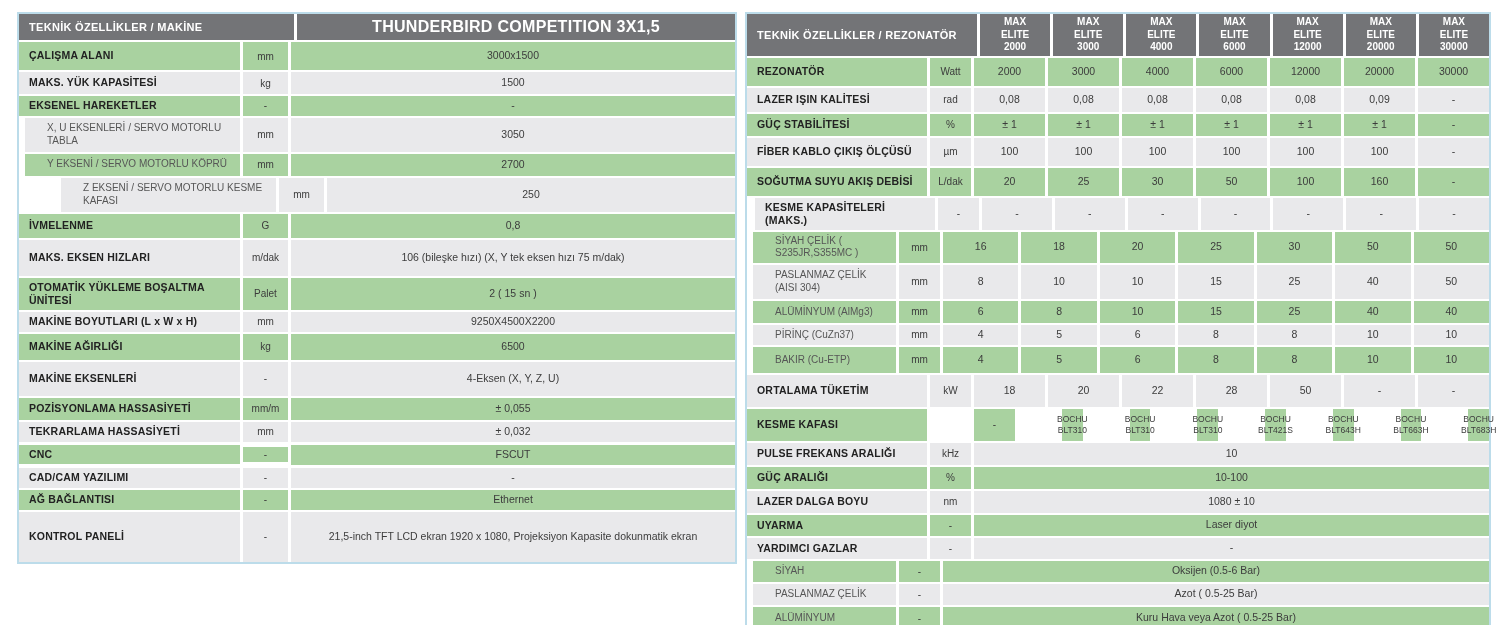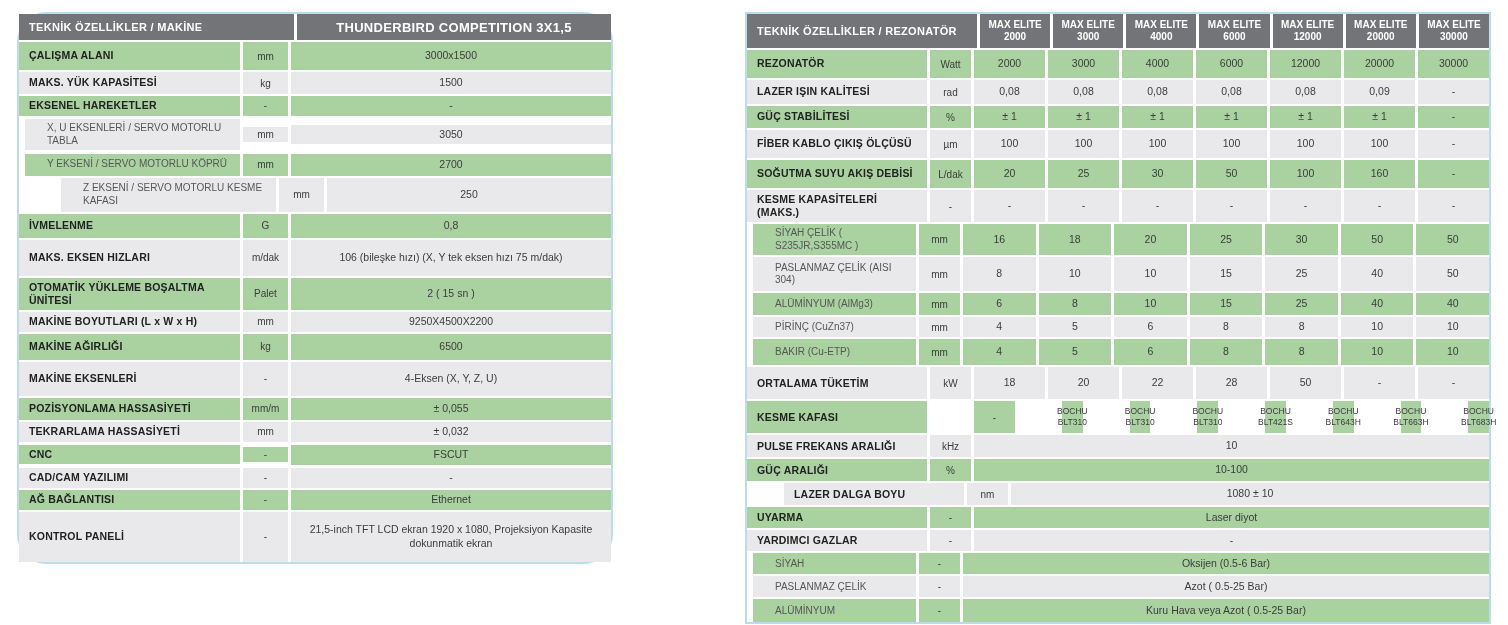--- a/index.html
+++ b/index.html
@@ -9,21 +9,21 @@
     width: 1508px; height: 625px;
     position: relative; overflow: hidden;
   }
   .page { position: relative; width: 1508px; height: 625px; }
 
   .spec-table {
     position: absolute; top: 12px;
     border: 2px solid #bcdcea;
     background: #ffffff;
   }
-  .t-left  { left: 17px;  width: 596px; border-radius: 30px; }
+  .t-left  { left: 17px;  width: 720px; }
   .t-right { left: 745px; width: 746px; }
 
   .row { display: flex; align-items: stretch; border-bottom: 2px solid #ffffff; }
   .row:last-child { border-bottom: none; }
   .cell { display: flex; align-items: center; min-width: 0; }
 
   
   .grn .cell { background: #a9d2a0; }
   .alt .cell { background: #e9e9eb; }
   .header .cell { background: #737477; color: #ffffff; }
@@ -32,42 +32,42 @@
   .t-left  .header { min-height: 28px; }
   .t-right .header { min-height: 36px; }
   .h-title {
     font-weight: bold; font-size: 11px; letter-spacing: .3px;
     padding: 4px 6px 4px 10px; border-right: 3px solid #ffffff;
   }
   .t-left  .h-title { width: 278px; }
   .t-right .h-title { width: 233px; }
   .h-product {
     flex: 1; justify-content: center; text-align: center;
-    font-weight: bold; font-size: 13px; letter-spacing: .3px; padding: 2px 4px;
+    font-weight: bold; font-size: 16px; letter-spacing: .3px; padding: 2px 4px;
   }
   .h-model {
     flex: 1 1 0; flex-direction: column; justify-content: center;
     font-weight: bold; font-size: 10px; line-height: 1.25; text-align: center;
-    border-right: 3px solid #ffffff; padding: 2px 2px;
+    border-right: 3px solid #ffffff; padding: 2px 12px;
   }
   .header .h-model:last-child { border-right: none; }
 
   
   .label {
     font-weight: bold; font-size: 10.5px; line-height: 1.25; letter-spacing: .2px;
     color: #222222; padding: 3px 6px 3px 10px; border-right: 3px solid #ffffff;
   }
   .t-left  .label { width: 224px; }
   .t-right .label { width: 183px; }
   .sub .label {
     margin-left: 6px; padding-left: 22px;
     font-weight: normal; font-size: 10px; letter-spacing: 0; color: #565656;
   }
   .t-left  .sub .label { width: 218px; }
-  .t-right .sub .label { width: 166px; }
+  .t-right .sub .label { width: 146px; }
   .unit {
     justify-content: center; text-align: center;
     font-size: 10px; color: #3c3c3c; border-right: 3px solid #ffffff; padding: 2px 1px;
   }
   .t-left  .unit { width: 48px; }
   .t-right .unit { width: 44px; }
   .value {
     flex: 1 1 0; justify-content: center; text-align: center;
     font-size: 10.5px; color: #3c3c3c; padding: 3px 6px; line-height: 1.3;
   }
@@ -93,21 +93,21 @@
       <div class="row alt" style="min-height: 24px;">
         <div class="cell label">MAKS. YÜK KAPASİTESİ</div>
         <div class="cell unit">kg</div>
         <div class="cell value">1500</div>
       </div>
       <div class="row grn" style="min-height: 20px;">
         <div class="cell label">EKSENEL HAREKETLER</div>
         <div class="cell unit">-</div>
         <div class="cell value">-</div>
       </div>
-      <div class="row alt sub" style="min-height: 36px; align-items: center;">
+      <div class="row alt sub" style="min-height: 36px;">
         <div class="cell label">X, U EKSENLERİ / SERVO MOTORLU TABLA</div>
         <div class="cell unit">mm</div>
         <div class="cell value">3050</div>
       </div>
       <div class="row grn sub" style="min-height: 24px;">
         <div class="cell label">Y EKSENİ / SERVO MOTORLU KÖPRÜ</div>
         <div class="cell unit">mm</div>
         <div class="cell value">2700</div>
       </div>
       <div class="row alt sub" style="min-height: 36px; margin-left: 36px;">
@@ -257,21 +257,21 @@
         <div class="cell label">SOĞUTMA SUYU AKIŞ DEBİSİ</div>
         <div class="cell unit">L/dak</div>
         <div class="cell value col">20</div>
         <div class="cell value col">25</div>
         <div class="cell value col">30</div>
         <div class="cell value col">50</div>
         <div class="cell value col">100</div>
         <div class="cell value col">160</div>
         <div class="cell value col">-</div>
       </div>
-      <div class="row alt" style="min-height: 30px;">
+      <div class="row alt" style="min-height: 30px; padding-left: 8px;">
         <div class="cell label">KESME KAPASİTELERİ (MAKS.)</div>
         <div class="cell unit">-</div>
         <div class="cell value col">-</div>
         <div class="cell value col">-</div>
         <div class="cell value col">-</div>
         <div class="cell value col">-</div>
         <div class="cell value col">-</div>
         <div class="cell value col">-</div>
         <div class="cell value col">-</div>
       </div>
@@ -362,21 +362,21 @@
       <div class="row alt" style="min-height: 24px;">
         <div class="cell label">PULSE FREKANS ARALIĞI</div>
         <div class="cell unit">kHz</div>
         <div class="cell value">10</div>
       </div>
       <div class="row grn" style="min-height: 24px;">
         <div class="cell label">GÜÇ ARALIĞI</div>
         <div class="cell unit">%</div>
         <div class="cell value">10-100</div>
       </div>
-      <div class="row alt" style="min-height: 24px; padding-left: 37px;">
+      <div class="row alt" style="min-height: 24px;">
         <div class="cell label">LAZER DALGA BOYU</div>
         <div class="cell unit">nm</div>
         <div class="cell value">1080 ± 10</div>
       </div>
       <div class="row grn" style="min-height: 23px;">
         <div class="cell label">UYARMA</div>
         <div class="cell unit">-</div>
         <div class="cell value">Laser diyot</div>
       </div>
       <div class="row alt" style="min-height: 23px;">

